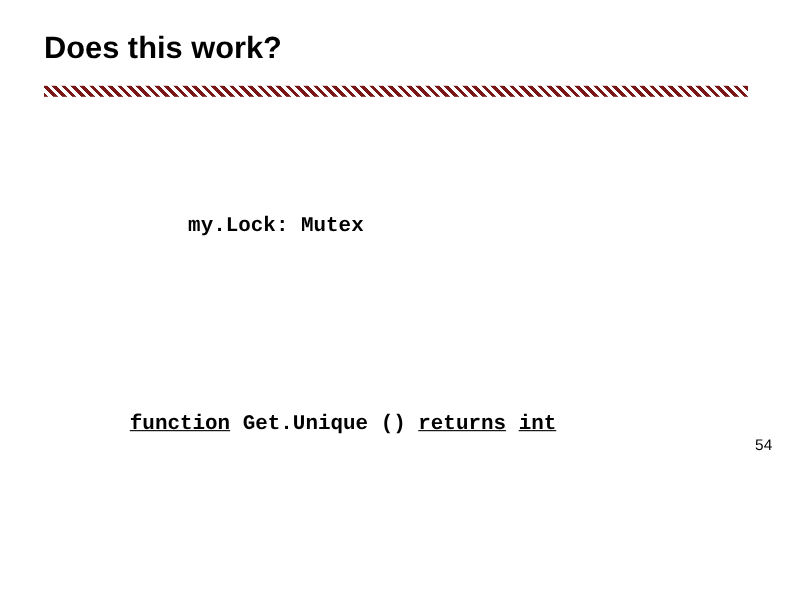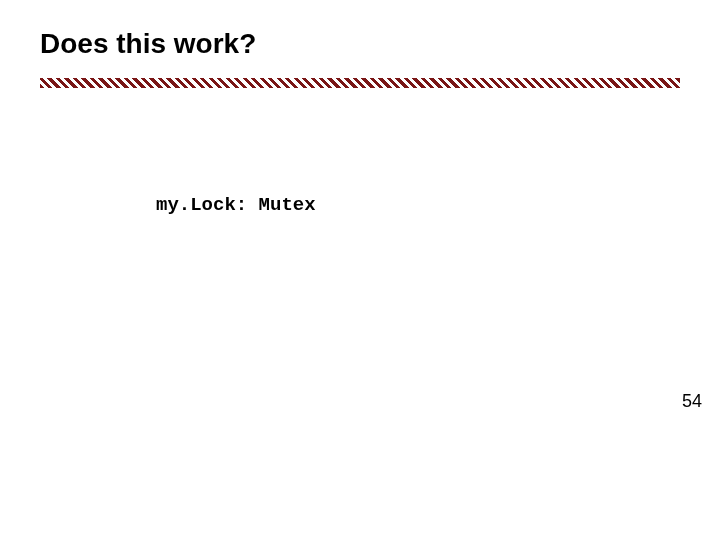--- a/index.html
+++ b/index.html
@@ -47,43 +47,44 @@
     left: 118px;
     top: 130px;
     font-family: "Courier New", Courier, monospace;
     font-weight: 700;
     font-size: 19px;
     line-height: 30px;
     color: #000;
     white-space: pre;
   }
   .u { text-decoration: underline; }
-  .indent1 { margin-left: 38px; }
+  .indent1 { margin-left: 53px; }
   .blank { height: 30px; }
   .pagenum {
     position: absolute;
     right: 18px;
     bottom: 12px;
     font-family: Arial, Helvetica, sans-serif;
-    font-size: 18px;
+    font-size: 14px;
     color: #000;
   }
 </style>
 </head>
 <body>
 
 <div class="slide">
 
   <div class="title">Does this work?</div>
 
   <div class="rule"></div>
 
   <div class="code">
     <div class="indent1">my.Lock: Mutex</div>
     <div class="blank"></div>
+    <div><span class="u">function</span><span> Get.Unique () </span><span class="u">returns</span><span> </span><span class="u">int</span></div>
     
     
     
     
     
   </div>
 
   <div class="pagenum">54</div>
 
 </div>

